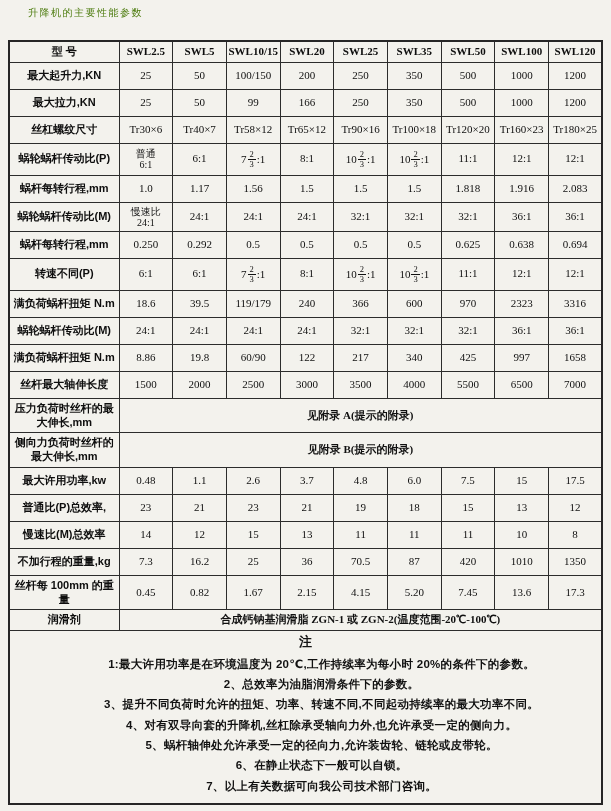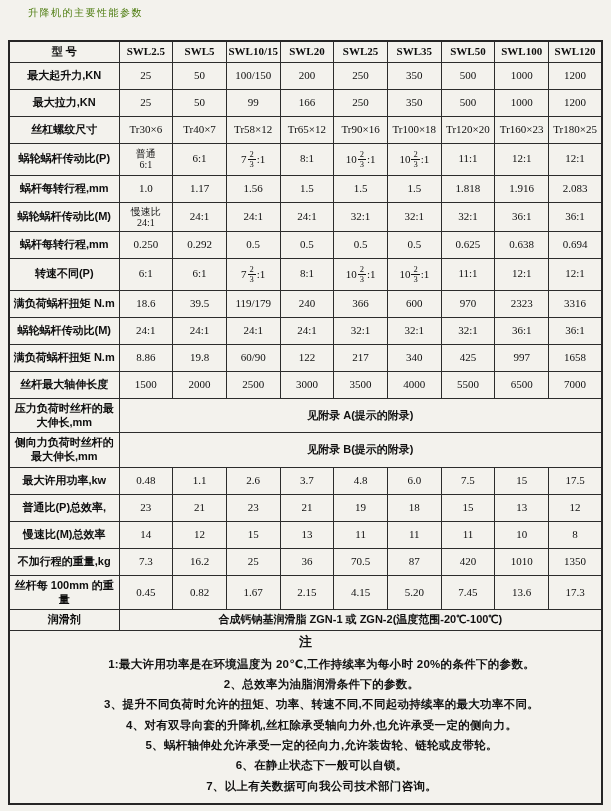--- a/index.html
+++ b/index.html
@@ -38,21 +38,21 @@
     font-weight:bold; font-size:12px; color:#0e0e0e;
   }
   th.model { font-family:"Liberation Serif","DejaVu Serif",serif; font-size:11.5px; letter-spacing:0; }
   th.rowlabel { padding:4px 2px; }
   td.val, td.spanval {
     font-family:"Liberation Serif","DejaVu Serif",serif;
     font-size:11.5px; color:#101010;
   }
   td.val { height:27px; }
   td.val.small2 { font-size:10px; line-height:1.1; }
-  td.spanval { font-weight:bold; font-family:Liberation Sans, sans-serif; font-size:12px;border-radius:8px; }
+  td.spanval { font-weight:bold; font-family:Liberation Serif, serif; font-size:12px;border-radius:8px; }
   tr.tallrow td.val { height:32px; }
   
   .fr {
     display:inline-block; vertical-align:-4px;
     text-align:center; font-size:8.5px; line-height:1.05;
     margin:0 1px;
   }
   .fr .n { display:block; border-bottom:1px solid #111; padding:0 2px; }
   .fr .d { display:block; padding:0 2px; }
   

